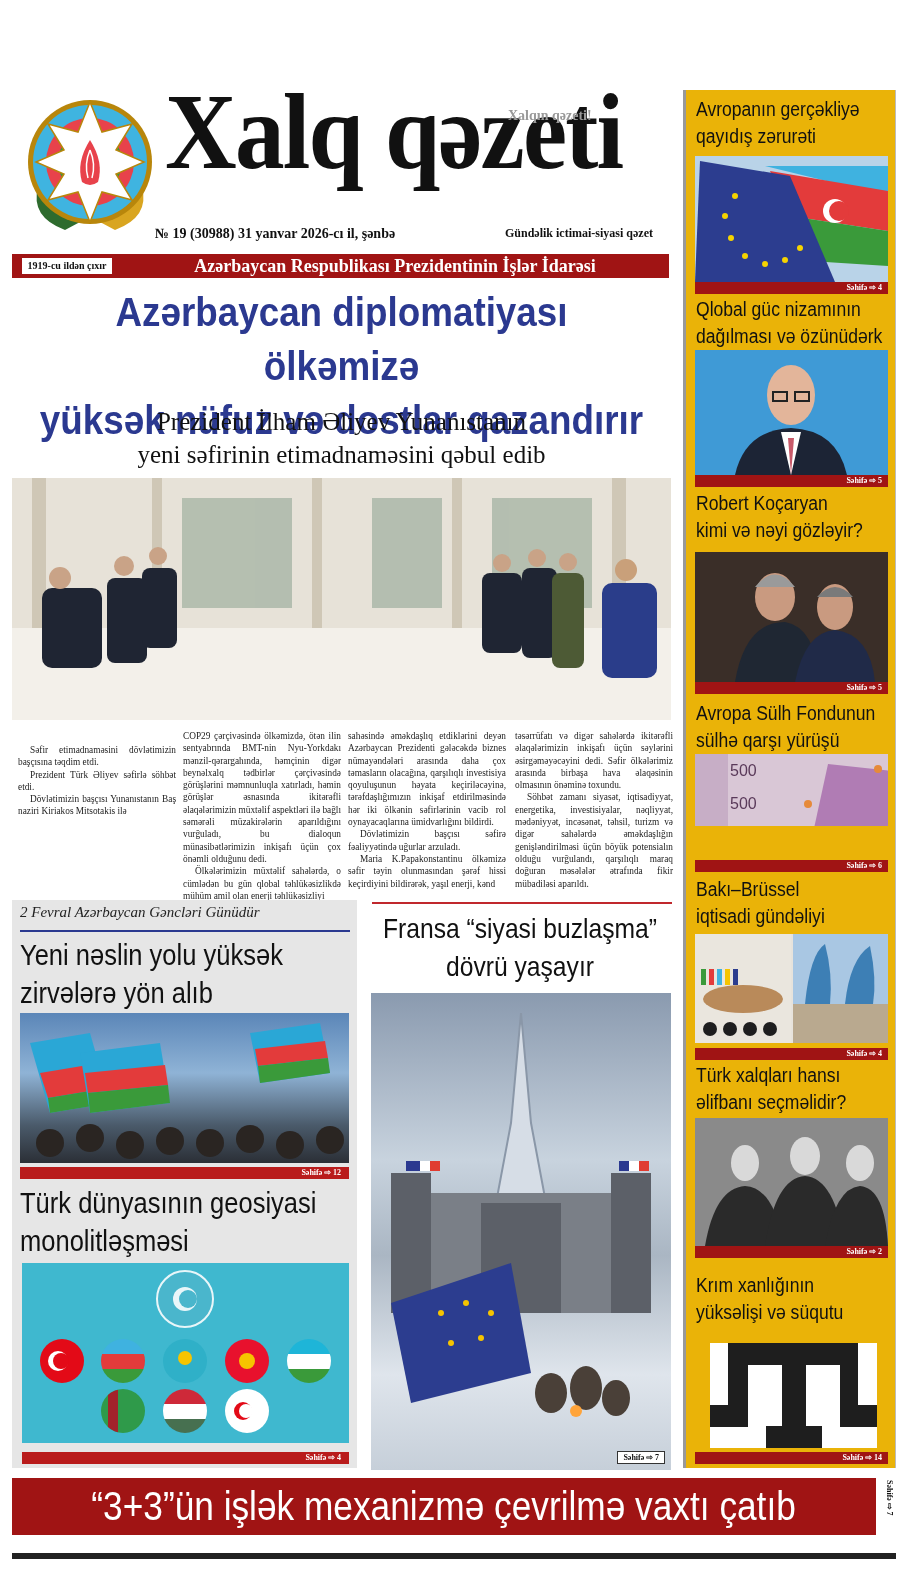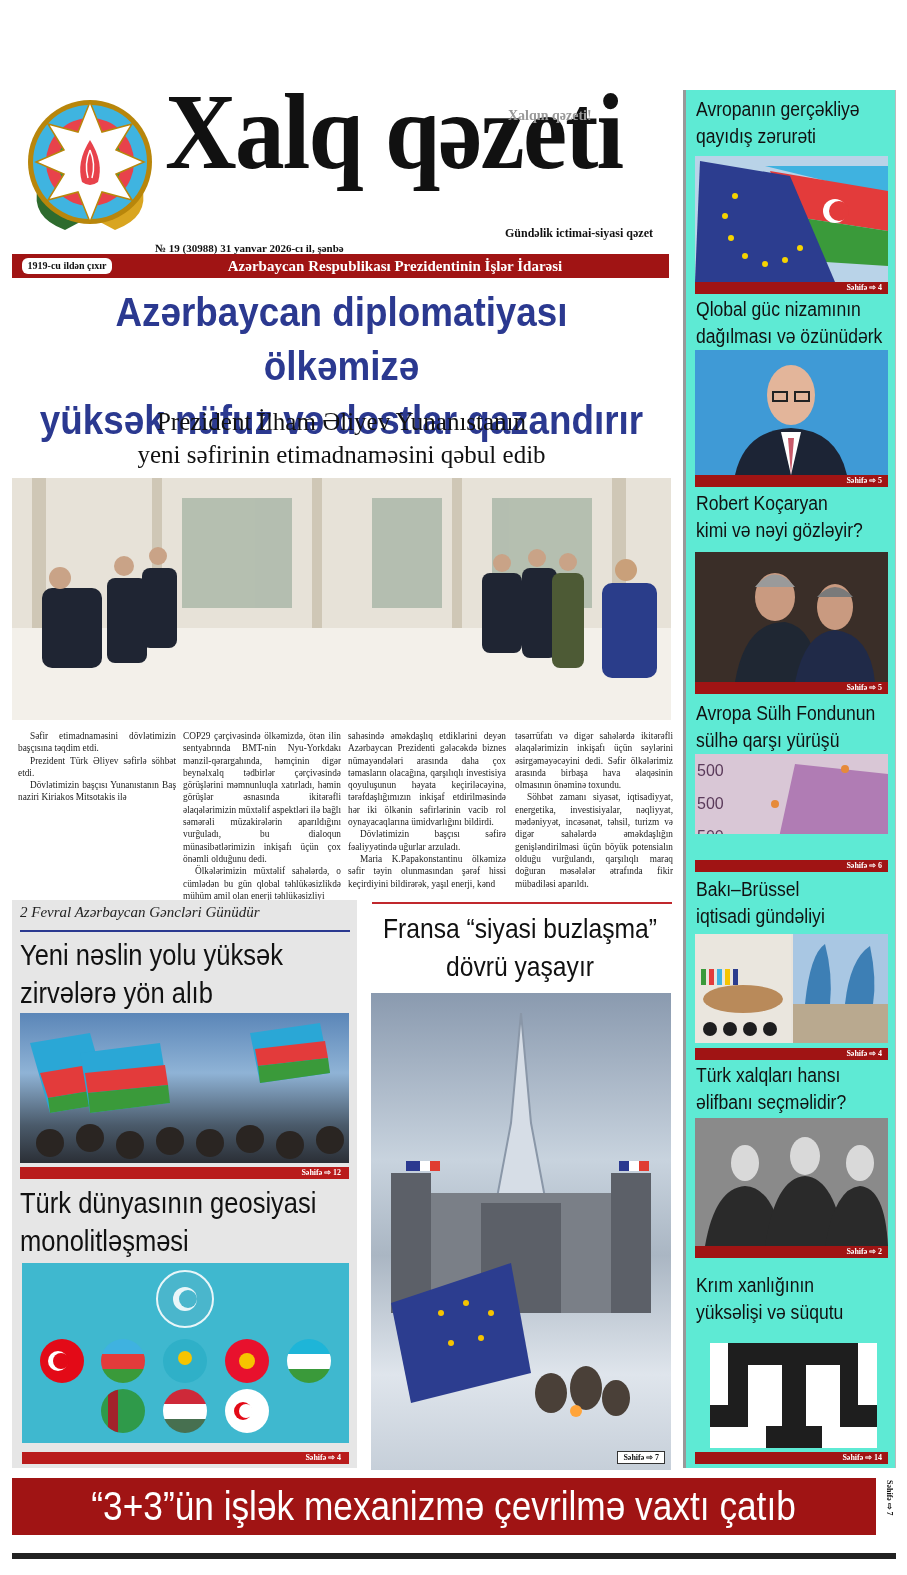--- a/index.html
+++ b/index.html
@@ -3,25 +3,25 @@
 <meta charset="utf-8">
 <style>
   * { box-sizing: border-box; margin: 0; padding: 0; }
   body { width: 907px; height: 1575px; background: #fff; position: relative; overflow: hidden; font-family: "Liberation Serif", serif; color: #111; }
   .abs { position: absolute; }
 
   
   .emblem { left: 20px; top: 92px; width: 140px; height: 145px; }
   .brand { left: 165px; top: 78px; font-family: "Liberation Serif", serif; font-weight: 700; font-size: 108px; line-height: 1; letter-spacing: -2px; color: #111; transform: scaleX(0.92); transform-origin: left top; }
   .slogan { left: 508px; top: 108px; font-weight: 700; font-size: 14px; color: #999; }
-  .issue { left: 155px; top: 226px; font-size: 11px; font-weight: 700; margin-top: 16px; }
+  .issue { left: 155px; top: 226px; font-size: 14px; font-weight: 700; }
   .tagline { left: 505px; top: 226px; font-size: 12px; font-weight: 700; }
   .redbar { left: 12px; top: 254px; width: 657px; height: 24px; background: #a01414; }
-  .since { left: 22px; top: 258px; width: 90px; height: 16px; background: #fff; font-size: 10px; font-weight: 700; text-align: center; line-height: 16px; border-radius: 6px; }
-  .office { left: 130px; top: 256px; width: 530px; text-align: center; color: #fff; font-size: 15px; font-weight: 700; line-height: 20px; }
+  .since { left: 22px; top: 258px; width: 90px; height: 16px; background: #fff; font-size: 10px; font-weight: 700; text-align: center; line-height: 16px; }
+  .office { left: 130px; top: 256px; width: 530px; text-align: center; color: #fff; font-size: 18px; font-weight: 700; line-height: 20px; }
 
   .headline { left: 10px; top: 285px; width: 663px; text-align: center; color: #2b3990; font-family: "Liberation Sans", sans-serif; font-weight: 700; font-size: 40px; line-height: 54px; transform: scaleX(0.92); transform-origin: center top; }
   .subhead { left: 10px; top: 405px; width: 663px; text-align: center; font-size: 25px; line-height: 33px; }
 
   .mainphoto { left: 12px; top: 478px; width: 659px; height: 242px; overflow: hidden; background: linear-gradient(180deg,#d8d3c9 0%,#e9e5dc 45%,#f2efe9 70%,#d9d2c4 100%); }
 
   .col { top: 730px; width: 158px; font-size: 9.3px; line-height: 12.3px; text-align: justify; color: #222; }
   .col p { text-indent: 12px; }
   .col p.lead { font-weight: 700; text-indent: 12px; }
   .col1 { left: 18px; } .col2 { left: 183px; } .col3 { left: 348px; } .col4 { left: 515px; }
@@ -33,21 +33,21 @@
   .hl-sans { font-family: "Liberation Sans", sans-serif; color: #111; font-size: 29px; line-height: 38px; transform: scaleX(0.88); transform-origin: left top; white-space: nowrap; }
   .pagebar { height: 12px; background: #b91c1c; color: #fff; font-size: 8px; font-weight: 700; text-align: right; padding-right: 8px; line-height: 12px; }
 
   
   .centerrule { left: 372px; top: 902px; width: 300px; height: 2px; background: #c0282d; }
   .centerhl { left: 360px; top: 910px; width: 320px; text-align: center; font-family: "Liberation Sans", sans-serif; font-size: 28px; line-height: 38px; transform: scaleX(0.88); transform-origin: center top; }
   .franceimg { left: 371px; top: 993px; width: 300px; height: 477px; overflow: hidden; background: linear-gradient(180deg,#8a9aaf 0%,#c8d3de 35%,#aab6c3 55%,#dfe5ec 80%,#c6cfd9 100%); }
   .pagelabel-w { right: 6px; bottom: 6px; background: #fff; border: 1px solid #333; font-size: 8px; font-weight: 700; padding: 1px 5px; }
 
   
-  .sidebar { left: 683px; top: 90px; width: 213px; height: 1378px; background: #5eead4; border-left: 3px solid #999; border-right: 1px solid #bbb; }
+  .sidebar { left: 683px; top: 90px; width: 213px; height: 1378px; background: #eab308; border-left: 3px solid #999; border-right: 1px solid #bbb; }
   .sb-title { position: absolute; left: 10px; width: 200px; font-family: "Liberation Sans", sans-serif; font-size: 19.5px; line-height: 27px; color: #111; white-space: nowrap; transform: scaleX(0.9); transform-origin: left top; }
   .sb-img { position: absolute; left: 9px; width: 193px; overflow: hidden; }
   .sb-bar { position: absolute; left: 9px; width: 193px; height: 12px; background: #a01414; color: #fff; font-size: 8px; font-weight: 700; text-align: right; padding-right: 6px; line-height: 12px; }
 
   
   .banner { left: 12px; top: 1478px; width: 864px; height: 57px; background: #a01414; color: #fff; text-align: center; font-family: "Liberation Sans", sans-serif; font-size: 41px; line-height: 57px; }
   .banner span { display: inline-block; transform: scaleX(0.86); }
   .bannerpage { left: 880px; top: 1480px; width: 14px; height: 54px; font-size: 8px; font-weight: 700; writing-mode: vertical-rl; }
   .footrule { left: 12px; top: 1553px; width: 884px; height: 6px; background: #222; }
 </style>
@@ -113,21 +113,21 @@
         <circle cx="525" cy="80" r="9" fill="#c9a387"></circle>
     </g>
     <rect x="540" y="95" width="32" height="95" rx="8" fill="#4d5a35"></rect>
       <circle cx="556" cy="84" r="9" fill="#c9a387"></circle>
     <rect x="590" y="105" width="55" height="95" rx="10" fill="#2a3d8a"></rect>
       <circle cx="614" cy="92" r="11" fill="#c9a07a"></circle>
   </svg>
 </div>
 
 <div class="abs col col1">
-  <p style="margin-top:0">Səfir etimadnaməsini dövlətimizin başçısına təqdim etdi.</p>
+  <p style="margin-top:14px">Səfir etimadnaməsini dövlətimizin başçısına təqdim etdi.</p>
   <p>Prezident Türk Əliyev səfirlə söhbət etdi.</p>
   <p>Dövlətimizin başçısı Yunanıstanın Baş naziri Kiriakos Mitsotakis ilə</p>
 </div>
 <div class="abs col col2">
   <p style="text-indent:0">COP29 çərçivəsində ölkəmizdə, ötən ilin sentyabrında BMT-nin Nyu-Yorkdakı mənzil-qərargahında, həmçinin digər beynəlxalq tədbirlər çərçivəsində görüşlərini məmnunluqla xatırladı, həmin görüşlər əsnasında ikitərəfli əlaqələrimizin müxtəlif aspektləri ilə bağlı səmərəli müzakirələrin aparıldığını vurğuladı, bu dialoqun münasibətlərimizin inkişafı üçün çox önəmli olduğunu dedi.</p>
   <p>Ölkələrimizin müxtəlif sahələrdə, o cümlədən bu gün qlobal təhlükəsizlikdə mühüm amil olan enerji təhlükəsizliyi</p>
 </div>
 <div class="abs col col3">
   <p style="text-indent:0">sahəsində əməkdaşlıq etdiklərini deyən Azərbaycan Prezidenti gələcəkdə biznes nümayəndələri arasında daha çox təmasların olacağına, qarşılıqlı investisiya qoyuluşunun həyata keçiriləcəyinə, tərəfdaşlığımızın inkişaf etdirilməsində hər iki ölkənin səfirlərinin vacib rol oynayacaqlarına ümidvarlığını bildirdi.</p>
   <p>Dövlətimizin başçısı səfirə fəaliyyətində uğurlar arzuladı.</p>
@@ -320,21 +320,21 @@
       <ellipse cx="140" cy="55" rx="18" ry="23" fill="#c99a80"></ellipse>
         <path d="M122 45 Q140 25 158 45" fill="#7a7a7a"></path>
     </svg>
   </div>
   <div class="sb-bar" style="top:592px">Səhifə  ⇨  5</div>
 
   <div class="sb-title" style="top:610px">
     <div>Avropa Sülh Fondunun</div>
     <div>sülhə qarşı yürüşü</div>
   </div>
-  <div class="sb-img" style="top:664px; height:80px; background:#c7aec6;">
+  <div class="sb-img" style="top:664px; height:72px; background:#c7aec6;padding-left:33px;">
     <svg width="193" height="102" viewBox="0 0 193 102">
       <rect x="0" y="0" width="193" height="102" fill="#d9c7d6"></rect>
       <path d="M100 10 L193 20 L193 102 L80 102 Z" fill="#b07cb4"></path>
       <g fill="#5a3a5a" font-size="16" font-family="Liberation Sans, sans-serif">
           <text x="2" y="22">500</text>
           <text x="2" y="55">500</text>
           <text x="2" y="88">500</text>
         </g>
       <g fill="#e68a3a">
           <circle cx="80" cy="50" r="4"></circle>

